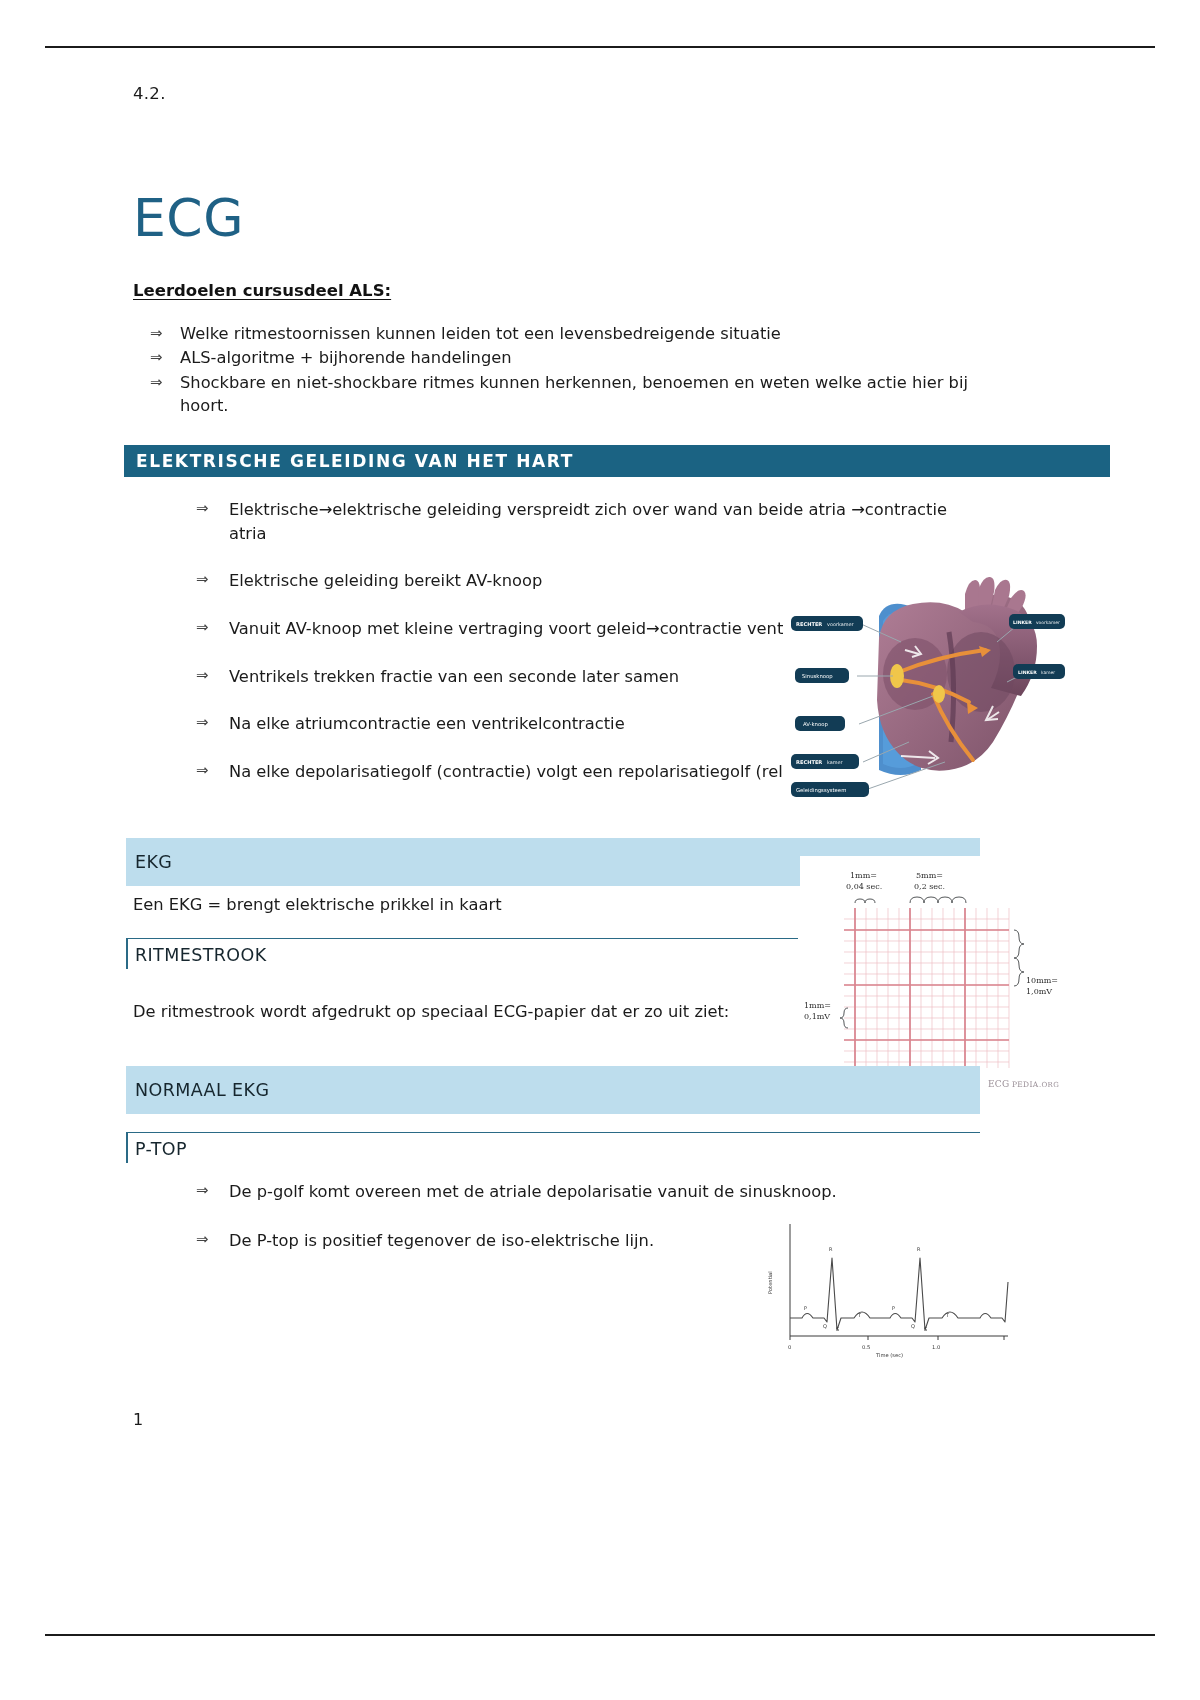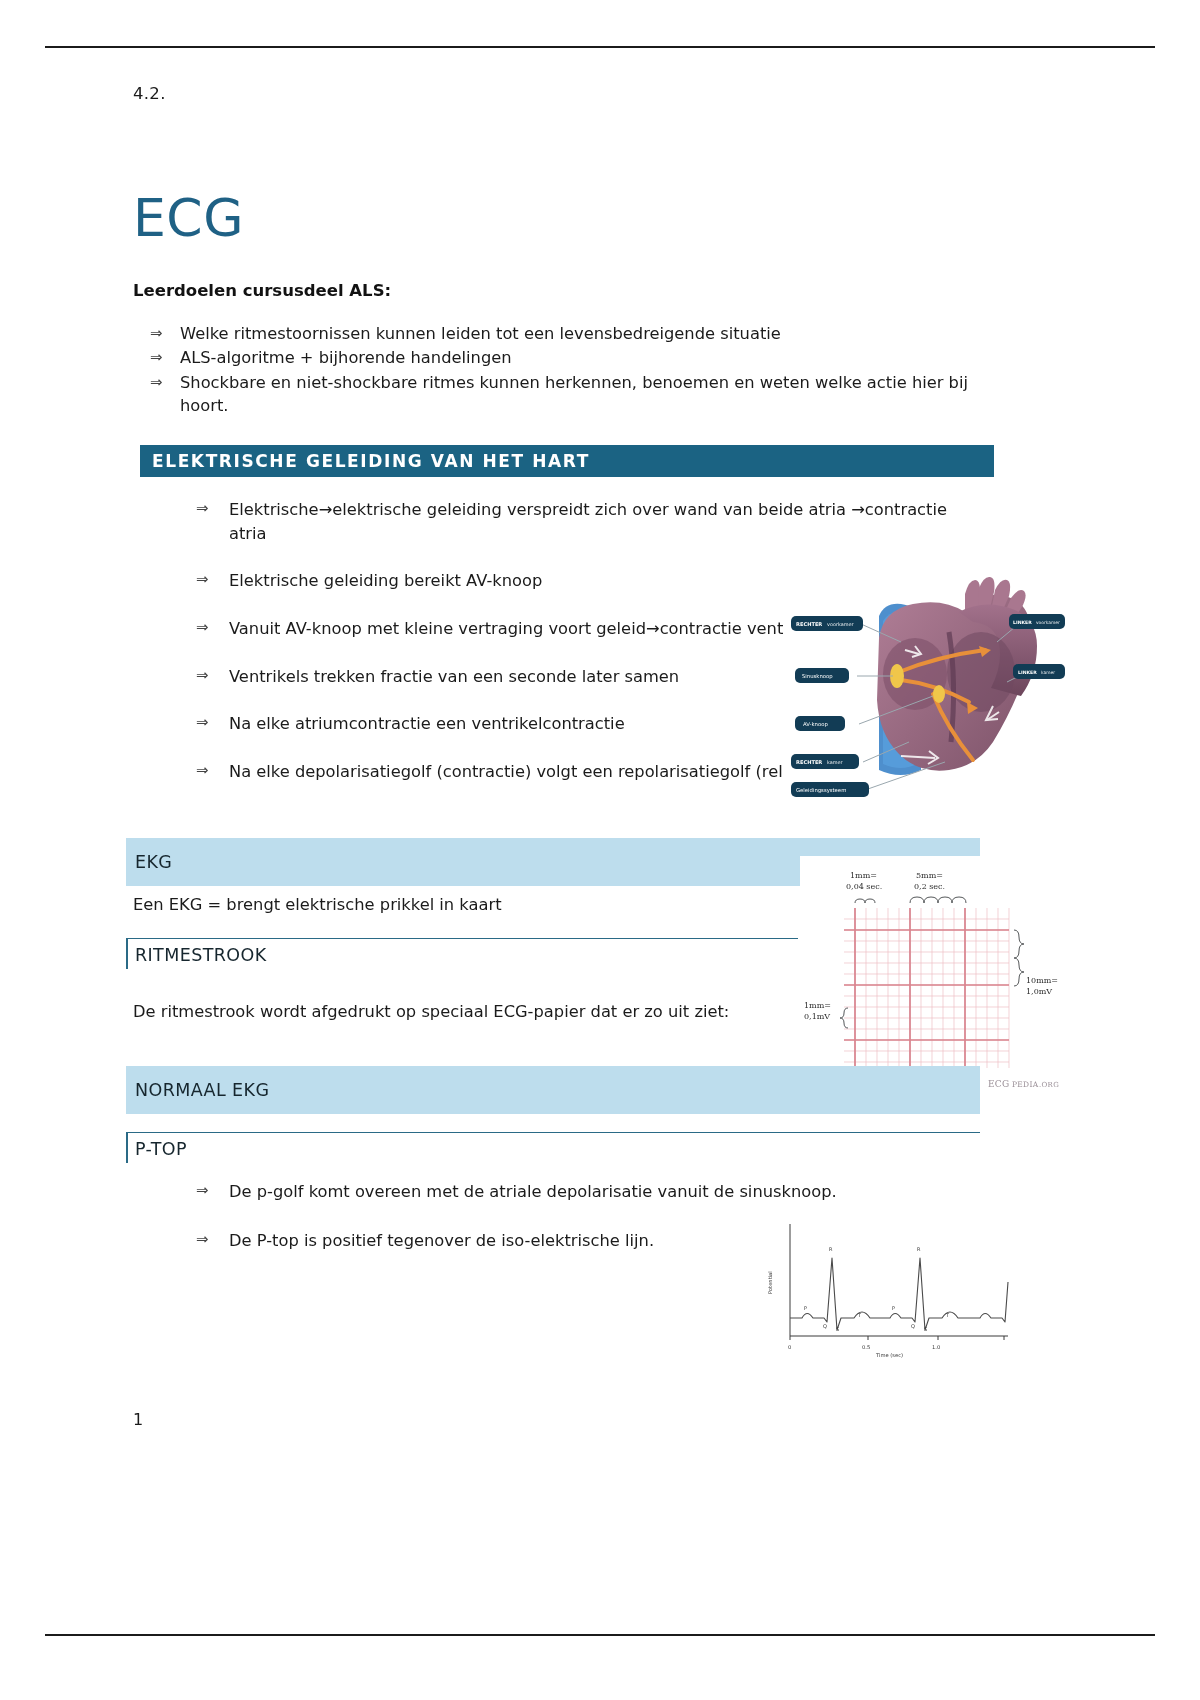--- a/index.html
+++ b/index.html
@@ -25,37 +25,37 @@
 
   .title-ecg {
     position:absolute; left:133px; top:192px;
     font-size:52px; font-weight:400; color:#1f6185;
     letter-spacing:.5px; line-height:1;
   }
 
   .subtitle {
     position:absolute; left:133px; top:281px;
     font-size:16.5px; font-weight:bold; color:#121212;
-    text-underline-offset:3px;
+    text-decoration:underline; text-underline-offset:3px;
   }
 
   
   ul.goals { position:absolute; left:150px; top:322px; width:820px;
     margin:0; padding:0; list-style:none; }
   ul.goals li {
     display:flex; gap:14px;
     font-size:16.3px; line-height:1.44; color:#1b1b1b;
     margin-bottom:1px;
   }
   ul.goals li .arw { width:16px; flex:0 0 16px; color:#444; font-size:15px; line-height:1.5; }
   ul.goals li .txt { flex:1; }
 
   
   .banner {
-    position:absolute; left:140px; width:854px; height:32px;
+    position:absolute; left:124px; width:986px; height:32px;
     background:#1b6383;
     color:#ffffff; font-weight:bold; font-size:17px;
     letter-spacing:1.6px;
     display:flex; align-items:center; padding-left:12px;
   }
   .banner-1 { top:445px; }
 
   
   .band {
     position:absolute; left:126px; height:48px;

